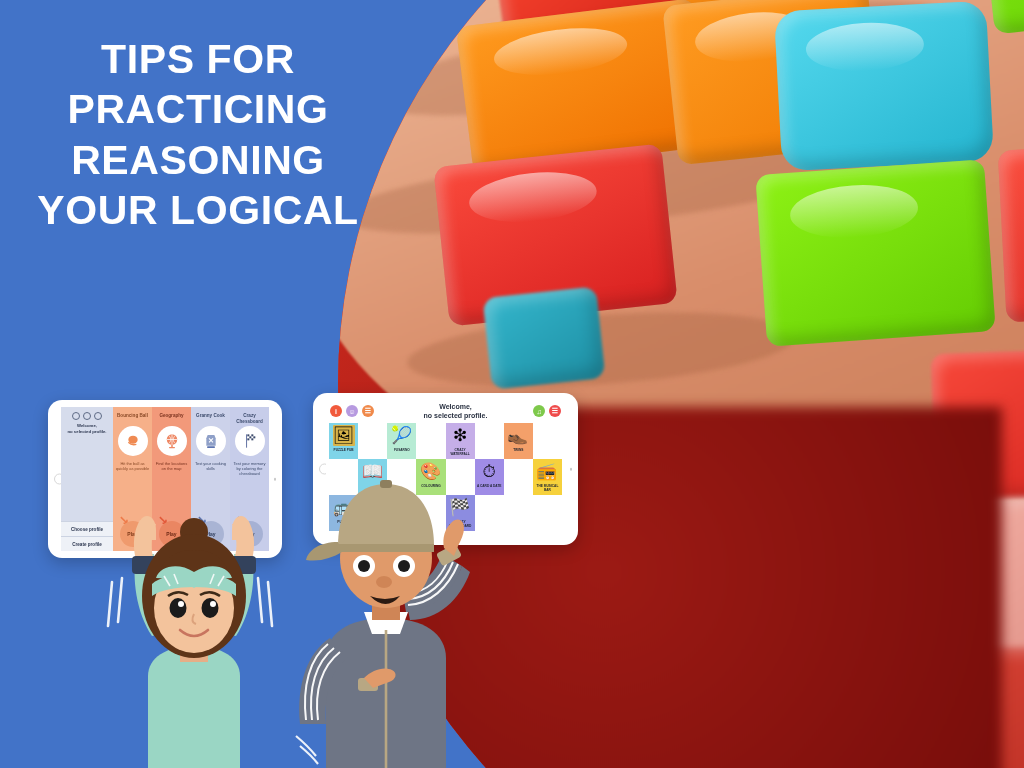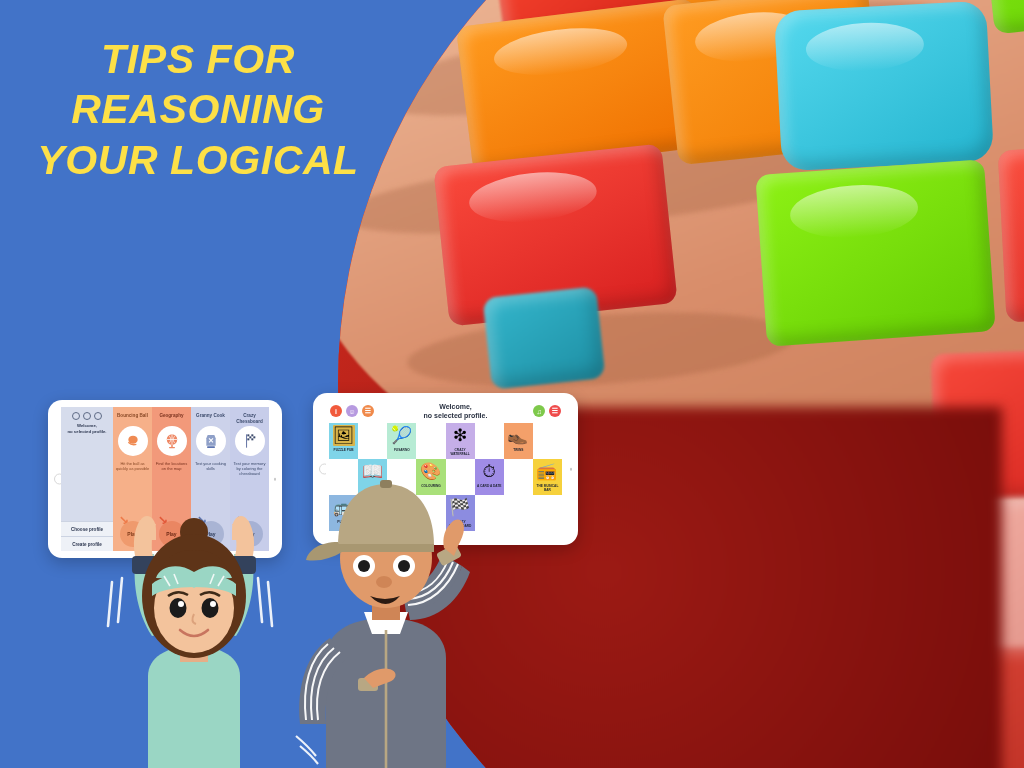--- a/index.html
+++ b/index.html
@@ -76,28 +76,27 @@
   .cubie.softer{ filter:blur(3.4px); }
   .gloss{
     position:absolute; left:14%; top:10%; width:56%; height:30%;
     background:linear-gradient(180deg,rgba(255,255,255,.55),rgba(255,255,255,0));
     border-radius:50%;
   }
 
   
   .title{
     position:absolute; left:0; top:34px; width:396px;
-    color:#fde047;
+    color:#ffffff;
     font-size:41px;
     font-weight:bold;
     line-height:1.23;
     letter-spacing:.6px;
     text-align:center;
     text-transform:uppercase;
-    font-style:italic;
   }
 
   
   .tablet{
     position:absolute;
     background:#ffffff;
     border-radius:14px;
     box-shadow:0 5px 16px rgba(0,0,0,.22);
     padding:7px 13px 7px 13px;
   }
@@ -229,20 +228,21 @@
 
       <div class="cubie softer" style="left:28%;top:72%;width:24%;height:16%;background:linear-gradient(150deg,#cf4638,#a4241c);"></div>
       <div class="cubie softer" style="left:54%;top:73%;width:26%;height:18%;background:linear-gradient(150deg,#d64234,#a82219);"></div>
 
       <div class="blur-red"></div>
     </div>
   </div>
 
   <div class="title">
     <div>TIPS FOR</div>
+    <div>PRACTICING</div>
     <div>REASONING</div>
     <div>YOUR LOGICAL</div>
   </div>
 
   <div class="tablet" id="tablet-left">
     <span class="home-dot"></span>
     <span class="cam-dot"></span>
     <div class="screen">
 
       <div class="lt-profile">

